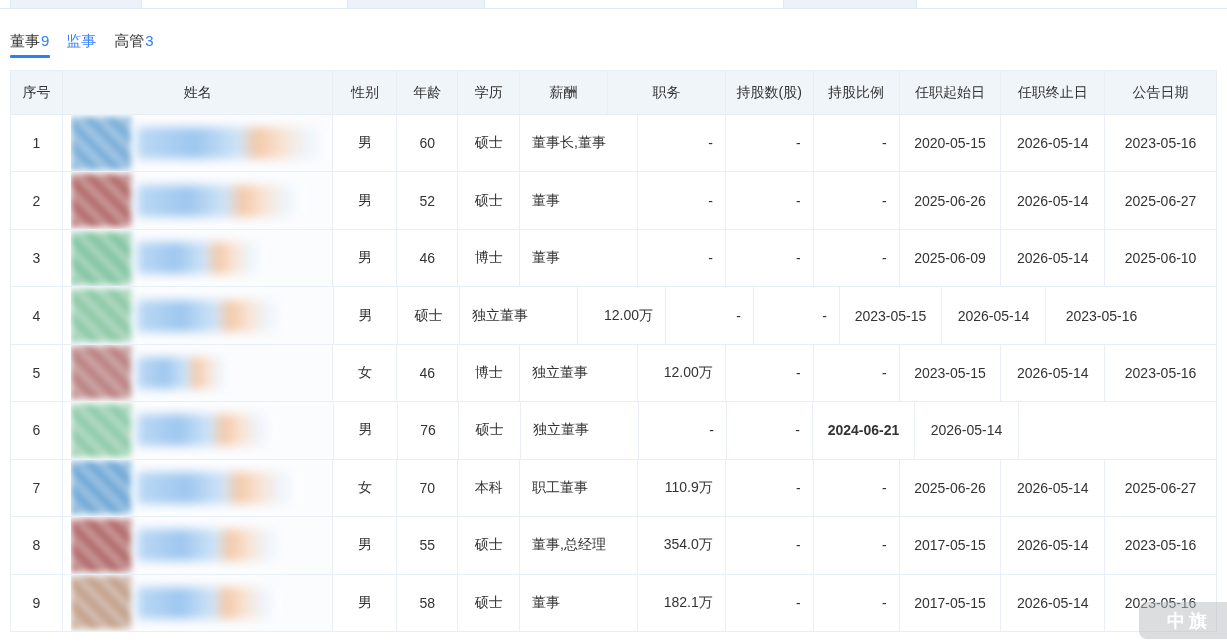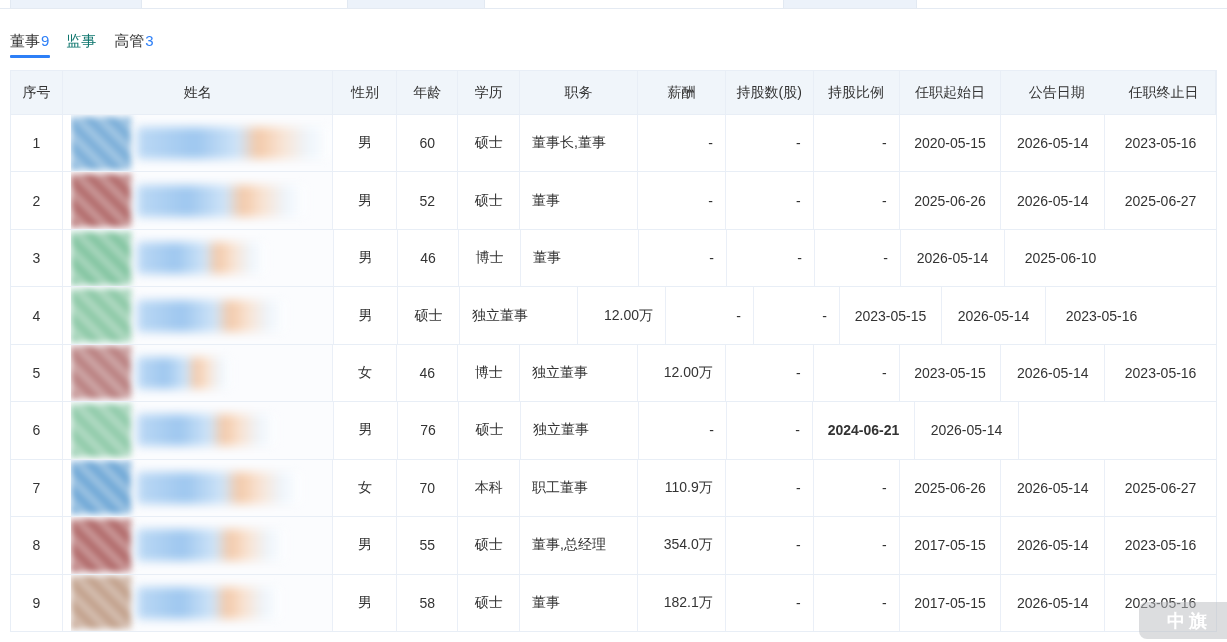--- a/index.html
+++ b/index.html
@@ -13,21 +13,21 @@
   .top-strip { position:absolute; top:0; left:0; width:1227px; height:9px;
     display:flex; border-bottom:1px solid #e4eaf2; }
   .top-strip .seg { height:100%; }
   .top-strip .seg.tinted { border-left:1px solid #e2e9f2; border-right:1px solid #e2e9f2; }
   
   .tabs { position:absolute; top:30px; left:10px; display:flex; align-items:flex-end; }
   .tab { position:relative; margin-right:17px; font-size:15px; line-height:22px;
     padding-bottom:6px; cursor:pointer; white-space:nowrap; }
   .tab .lbl { color:#333; }
   .tab .cnt { color:#2d7ff7; margin-left:1px; }
-  .tab.disabled .lbl { color:#0f766e; }
+  .tab.disabled .lbl { color:#3b82f6; }
   .tab.active::after { content:""; position:absolute; left:0; bottom:0;
     width:40px; height:3px; background:#2d7ff7; border-radius:1px; }
   
   .board-table { position:absolute; top:70px; left:10px; width:1207px;
     border:1px solid #e8eef6; background:#fff; }
   .t-head { display:flex; height:43px; background:#f0f5fa; }
   .t-head .cell { display:flex; align-items:center; height:100%;
     border-right:1px solid #e8eef6; color:#333; }
   .t-row { display:flex; height:57.45px; border-top:1px solid #e8eef6; background:#fff; }
   .t-row .cell { display:flex; align-items:center; height:100%;
@@ -82,27 +82,27 @@
   </div>
 </div>
 
 <div class="board-table">
   <div class="t-head" id="thead">
       <div class="cell al-c" style="width: 52px;">序号</div>
       <div class="cell al-l" style="width: 271px;">姓名</div>
       <div class="cell al-c" style="width: 64px;">性别</div>
       <div class="cell al-c" style="width: 61px;">年龄</div>
       <div class="cell al-c" style="width: 62px;">学历</div>
+      <div class="cell al-r" style="width: 88px;">薪酬</div>
       <div class="cell al-l" style="width: 118px;">职务</div>
-      <div class="cell al-r" style="width: 88px;">薪酬</div>
       <div class="cell al-r" style="width: 88px;">持股数(股)</div>
       <div class="cell al-r" style="width: 86px;">持股比例</div>
       <div class="cell al-c" style="width: 102px;">任职起始日</div>
+      <div class="cell al-c" style="width: 104px;">任职终止日</div>
       <div class="cell al-c last" style="width: 111px;">公告日期</div>
-      <div class="cell al-c" style="width: 104px;">任职终止日</div>
     </div>
   <div id="tbody">
       <div class="t-row">
         <div class="cell al-c" style="width: 52px;">1</div>
         <div class="cell al-l name-cell" style="width: 271px;">
           <div class="mosaic">
             <div class="av" style="background-color: rgb(122, 174, 216);"></div>
             <div class="strip" style="width: 240px;"></div>
           </div>
         </div>
@@ -144,20 +144,21 @@
             <div class="strip" style="width: 130px;"></div>
           </div>
         </div>
         <div class="cell al-c" style="width: 64px;">男</div>
         <div class="cell al-c" style="width: 61px;">46</div>
         <div class="cell al-c" style="width: 62px;">博士</div>
         <div class="cell al-l" style="width: 118px;">董事</div>
         <div class="cell al-r" style="width: 88px;">-</div>
         <div class="cell al-r" style="width: 88px;">-</div>
         <div class="cell al-r" style="width: 86px;">-</div>
+        <div class="cell al-c" style="width: 102px;">2025-06-09</div>
         <div class="cell al-c" style="width: 104px;">2026-05-14</div>
         <div class="cell al-c last" style="width: 111px;">2025-06-10</div>
       </div>
       <div class="t-row">
         <div class="cell al-c" style="width: 52px;">4</div>
         <div class="cell al-l name-cell" style="width: 271px;">
           <div class="mosaic">
             <div class="av" style="background-color: rgb(140, 200, 166);"></div>
             <div class="strip" style="width: 150px;"></div>
           </div>

